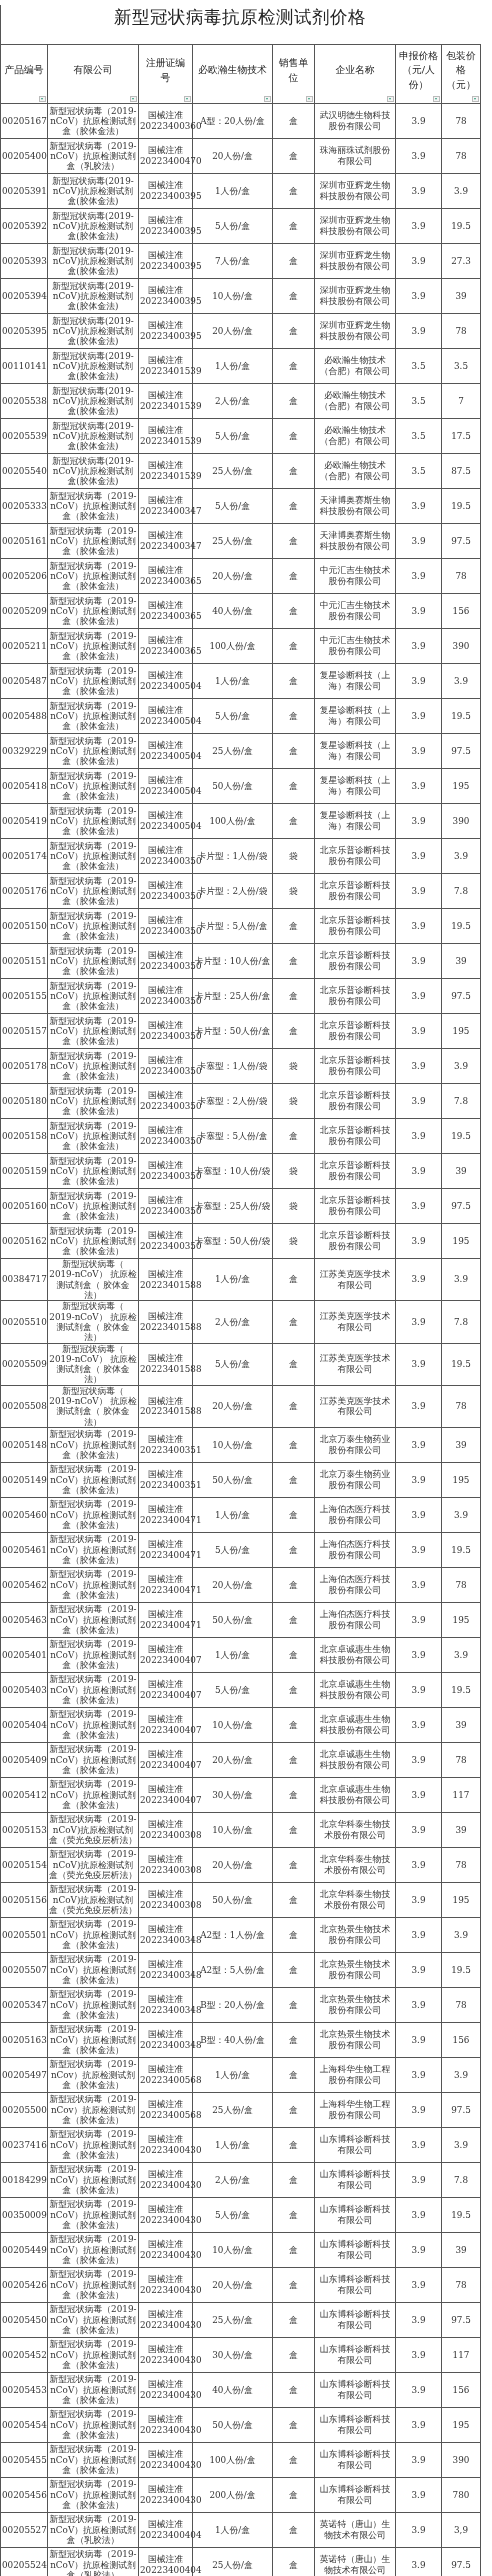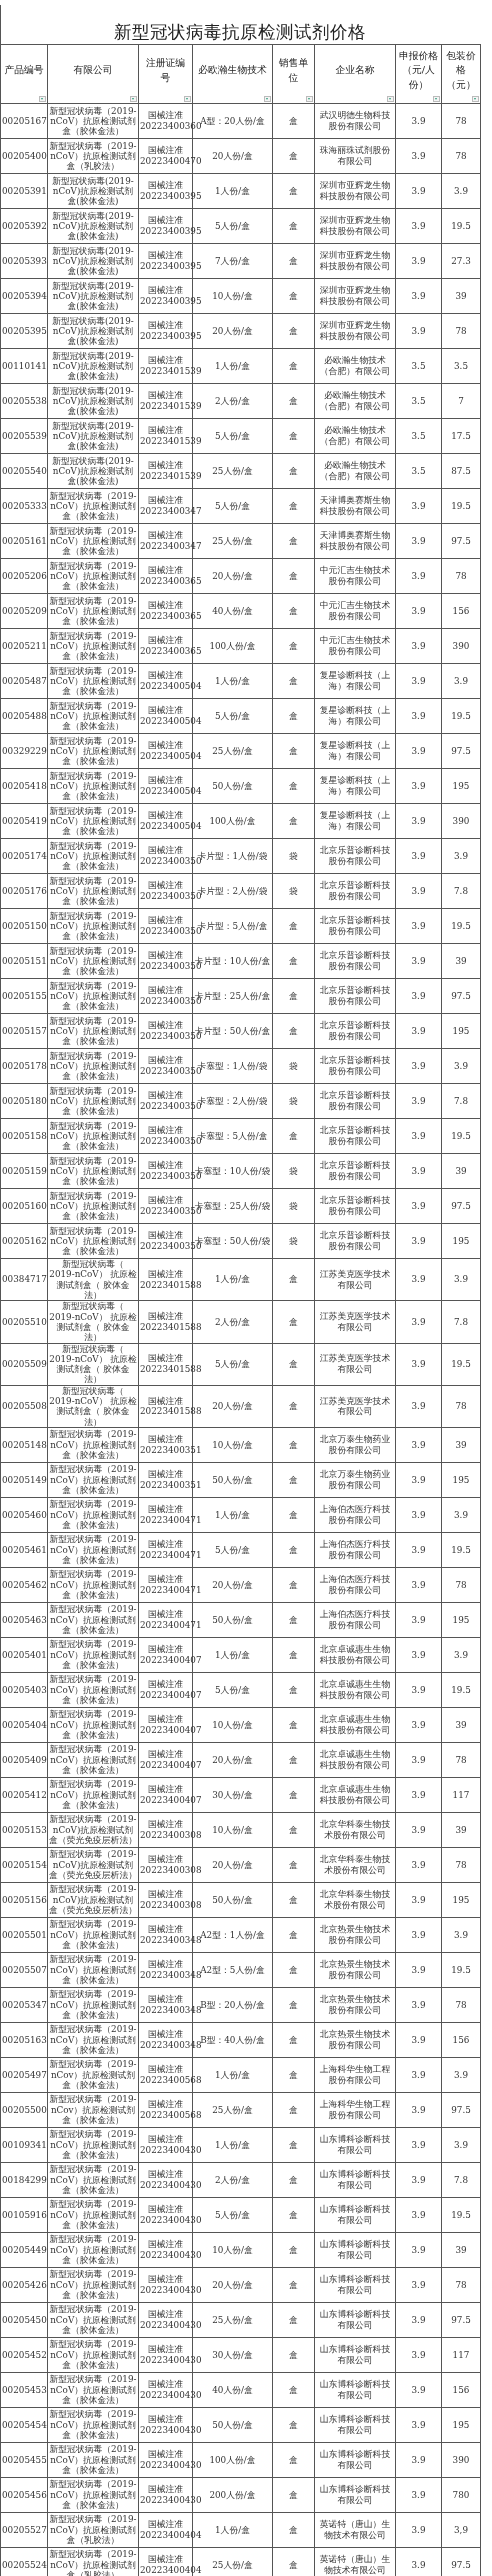--- a/index.html
+++ b/index.html
@@ -1,18 +1,18 @@
 <!DOCTYPE html>
 <html style="font-size:8.2px"><head>
 <meta charset="utf-8">
 <style>
   * { box-sizing: border-box; margin: 0; padding: 0; }
   body { width: 493px; background: #ffffff; font-family: "DejaVu Serif", "Liberation Serif", serif; color: #333; }
   .sheet { position: relative; width: 493px; padding-top: 5.2px; }
-  .title-row { width: 479px; height: 39px; border-left: 0.5px solid #555; display: flex; align-items: flex-end; justify-content: center; }
+  .title-row { width: 479px; height: 39px; border-left: 0.5px solid #555; display: flex; align-items: flex-start; justify-content: center; }
   .title { font-size: 17.5px; letter-spacing: 0.5px; color: #222; }
   table { border-collapse: collapse; table-layout: fixed; width: 479px; }
   col.c0 { width: 47px; } col.c1 { width: 91px; } col.c2 { width: 54px; } col.c3 { width: 80px; }
   col.c4 { width: 42px; } col.c5 { width: 81px; } col.c6 { width: 46px; } col.c7 { width: 39px; }
   th, td { border: 0.5px solid #555; text-align: center; vertical-align: middle; font-weight: normal; }
   th { height: 59px; font-size: 9.8px; line-height: 14.4px; position: relative; padding: 0 2.1px 7.2px; color: #222; }
   td { height: 35px; font-size: 8.8px; line-height: 10.8px; padding: 0 1px; color: #333; }
   td.name { font-size: 8.8px; line-height: 10.3px; }
   .filter { position: absolute; right: 1.5px; bottom: 1.5px; width: 6.2px; height: 6.2px; border: 0.5px solid #bbb; background: #f4f4f4; display: flex; align-items: center; justify-content: center; }
   .filter::after { content: ""; border-left: 1.5px solid transparent; border-right: 1.5px solid transparent; border-top: 2.1px solid #2e9b7a; }
@@ -612,41 +612,41 @@
           <td>00205500</td>
           <td class="name">新型冠状病毒（2019-nCov）抗原检测试剂盒（胶体金法）</td>
           <td>国械注准20223400568</td>
           <td>25人份/盒</td>
           <td>盒</td>
           <td>上海科华生物工程股份有限公司</td>
           <td>3.9</td>
           <td>97.5</td>
         </tr>
         <tr>
-          <td>00109341</td>
+          <td>00237416</td>
           <td class="name">新型冠状病毒（2019-nCoV）抗原检测试剂盒（胶体金法）</td>
           <td>国械注准20223400430</td>
           <td>1人份/盒</td>
           <td>盒</td>
           <td>山东博科诊断科技有限公司</td>
           <td>3.9</td>
           <td>3.9</td>
         </tr>
         <tr>
           <td>00184299</td>
           <td class="name">新型冠状病毒（2019-nCoV）抗原检测试剂盒（胶体金法）</td>
           <td>国械注准20223400430</td>
           <td>2人份/盒</td>
           <td>盒</td>
           <td>山东博科诊断科技有限公司</td>
           <td>3.9</td>
           <td>7.8</td>
         </tr>
         <tr>
-          <td>00105916</td>
+          <td>00350009</td>
           <td class="name">新型冠状病毒（2019-nCoV）抗原检测试剂盒（胶体金法）</td>
           <td>国械注准20223400430</td>
           <td>5人份/盒</td>
           <td>盒</td>
           <td>山东博科诊断科技有限公司</td>
           <td>3.9</td>
           <td>19.5</td>
         </tr>
         <tr>
           <td>00205449</td>

